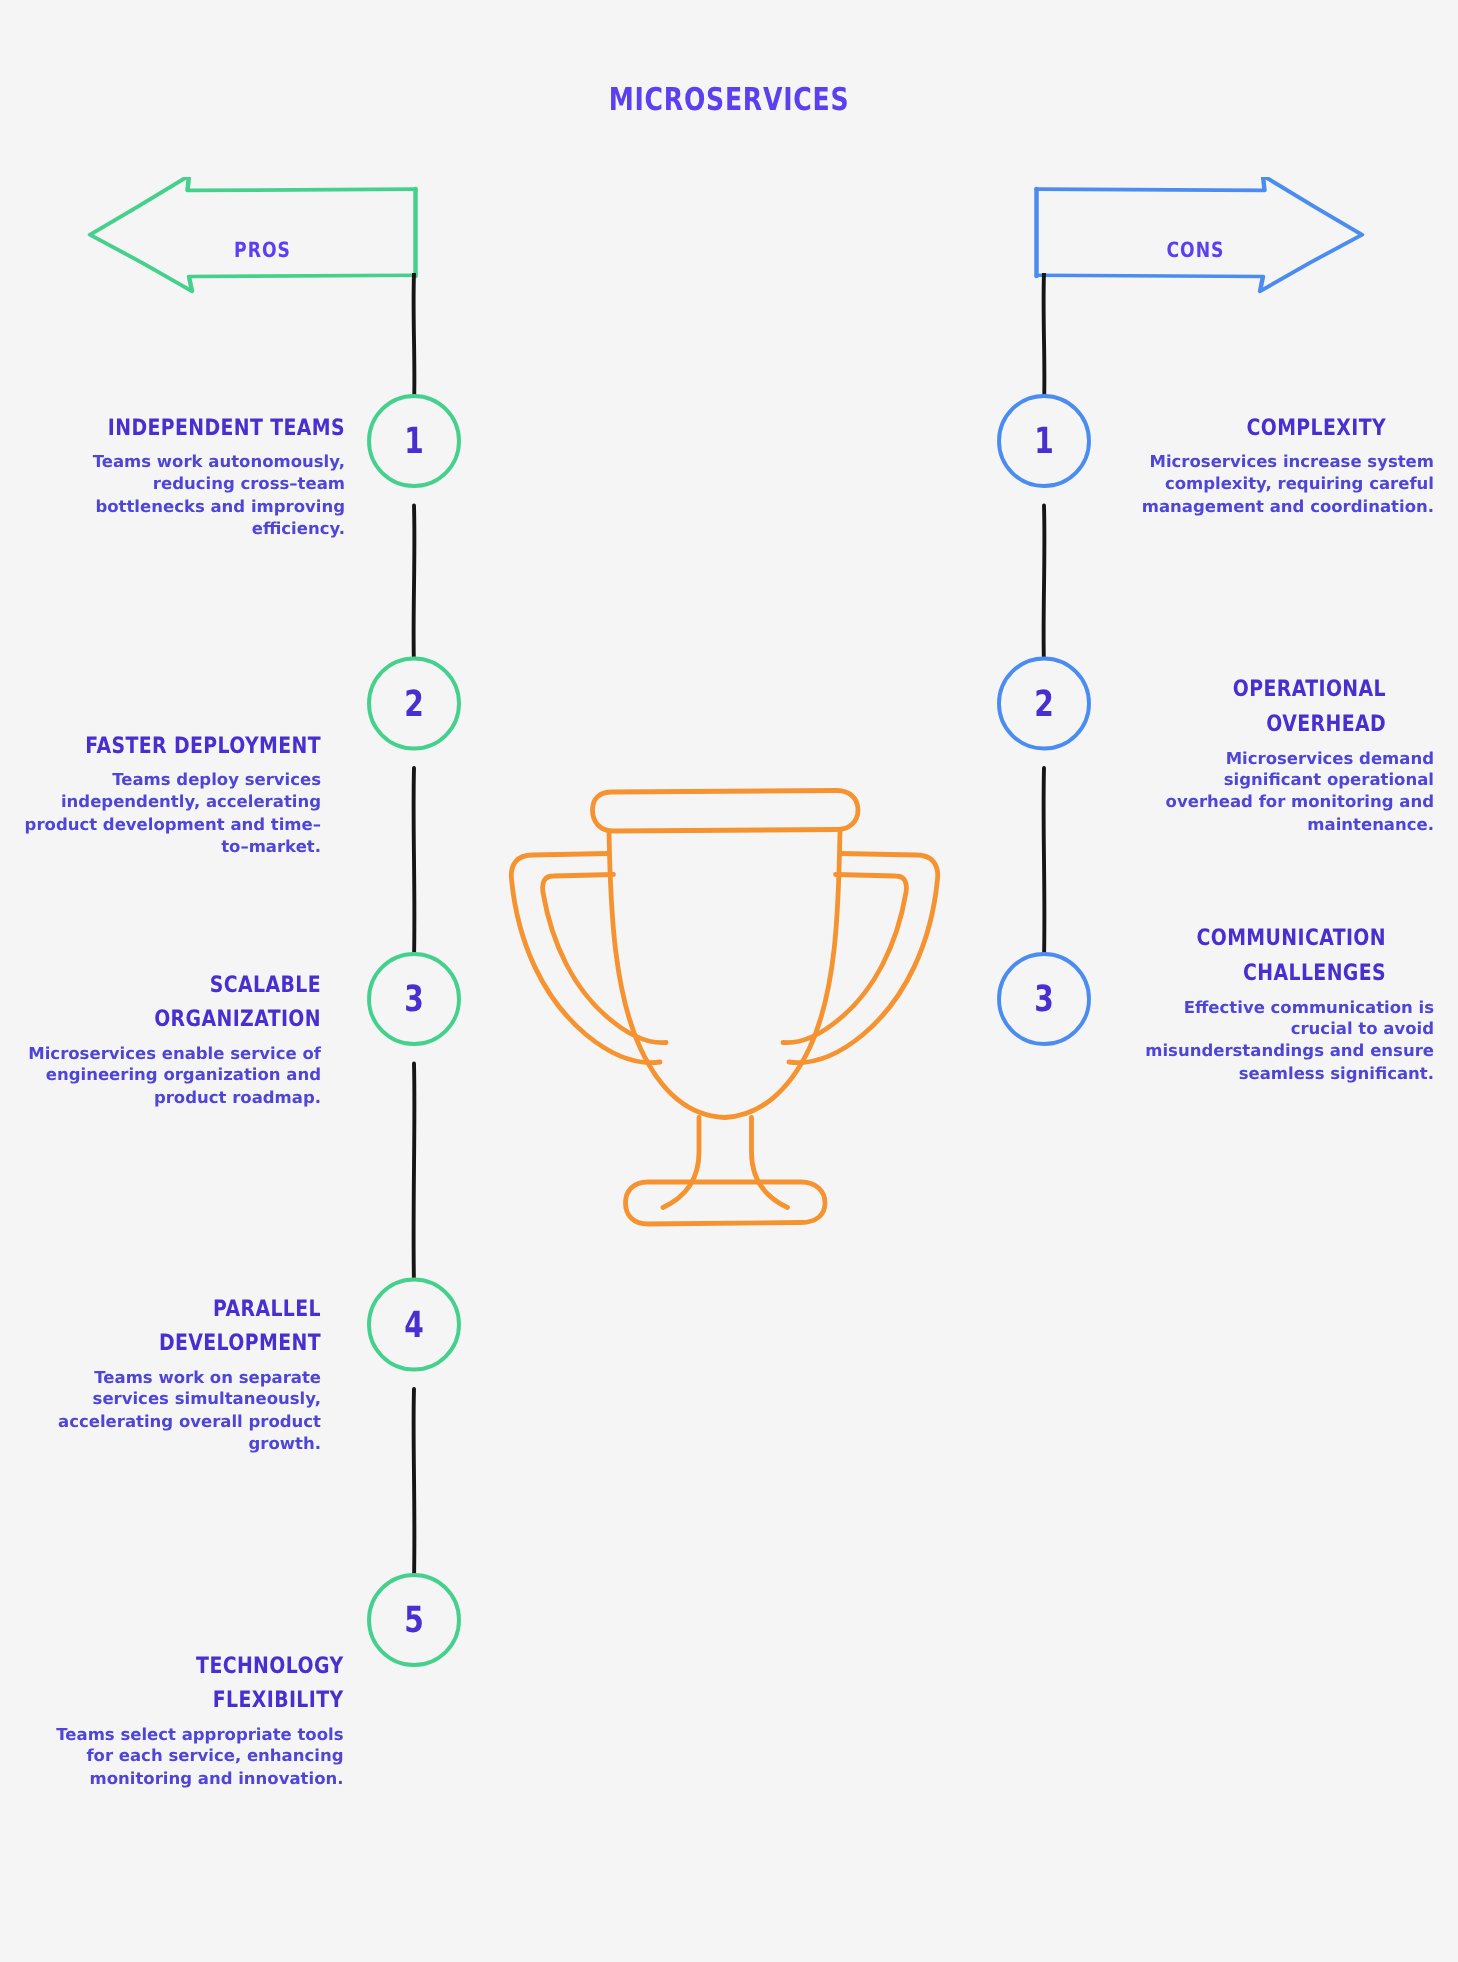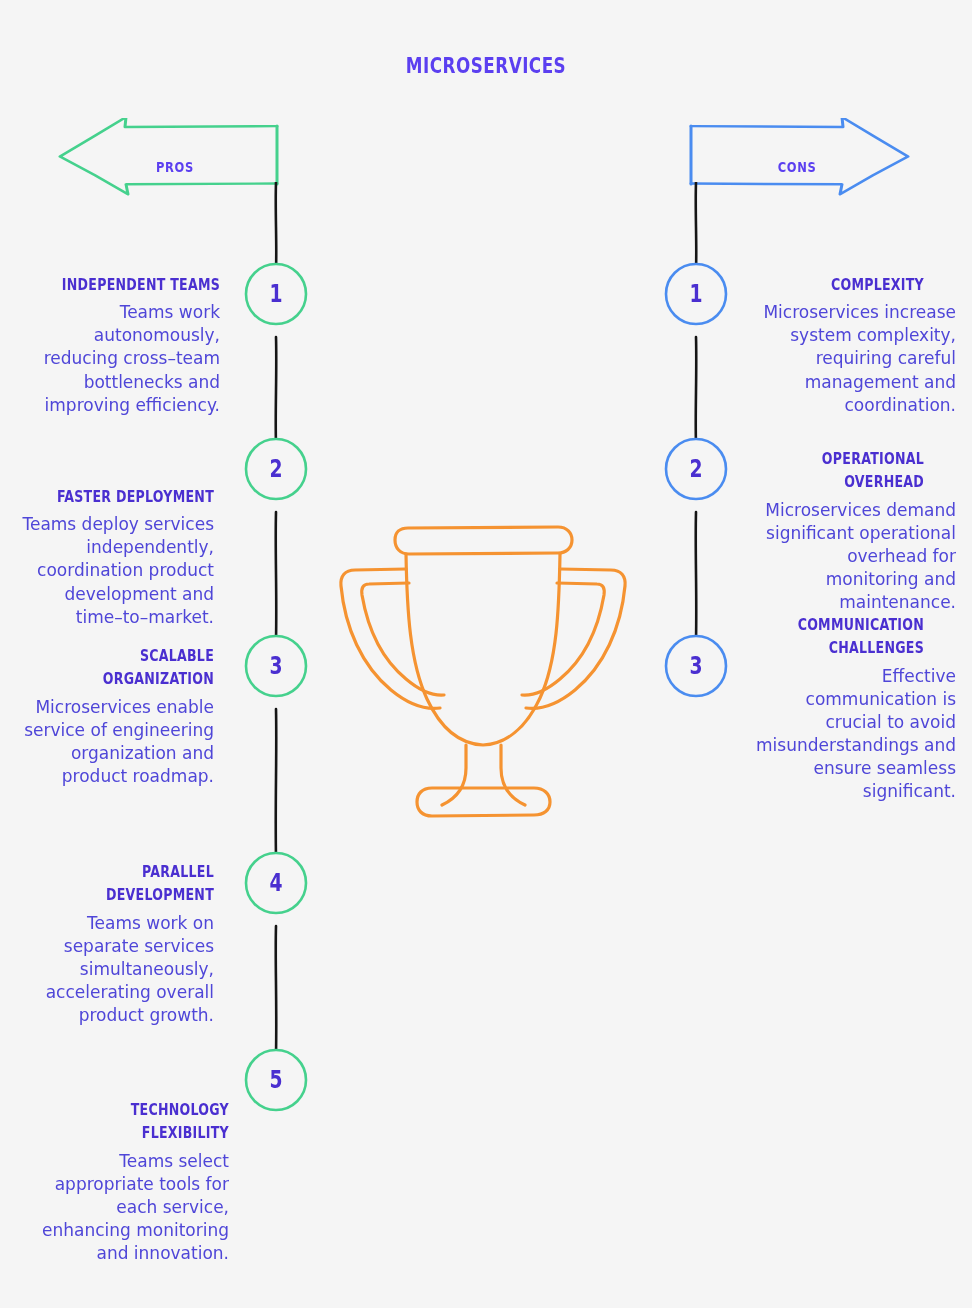--- a/index.html
+++ b/index.html
@@ -98,22 +98,22 @@
     letter-spacing: 0.3px;
     color: #4a2fd0;
     transform: scaleX(0.84);
     margin: 0 0 4px 0;
   }
   .item-text.left .item-head  { transform-origin: right center; }
   .item-text.right .item-head { transform-origin: left center; }
 
   .item-body {
     font-family: "DejaVu Sans", sans-serif;
-    font-weight: 400;
-    font-size: 17px;
+    font-weight: 700;
+    font-size: 11px;
     line-height: 1.36;
     color: #4f46d8;
     margin: 0;
   }
 
   
   #trophy {
     position: absolute;
     left: 336px;
     top: 516px;
@@ -195,27 +195,27 @@
     </svg>
     <span class="num">2</span>
   </div>
   <div class="node" style="left:663px; top:633px;">
     <svg width="66" height="66" viewBox="0 0 66 66">
       <circle cx="33" cy="33" r="30" fill="#f5f5f5" stroke="#4a8cf0" stroke-width="2.6"></circle>
     </svg>
     <span class="num">3</span>
   </div>
 
-  <div class="item-text left" style="left:20px; top:274px;">
+  <div class="item-text left" style="left:30px; top:274px;">
     <div class="item-head">INDEPENDENT TEAMS</div>
     <div class="item-body">Teams work autonomously, reducing cross–team bottlenecks and improving efficiency.</div>
   </div>
   <div class="item-text left" style="left:14px; top:448px;margin-top:38px;">
     <div class="item-head">FASTER DEPLOYMENT</div>
-    <div class="item-body">Teams deploy services independently, coordination product development and time–to–market.</div>
+    <div class="item-body">Teams deploy services independently, accelerating product development and time–to–market.</div>
   </div>
   <div class="item-text left" style="left:14px; top:645px;">
     <div class="item-head">SCALABLE ORGANIZATION</div>
     <div class="item-body">Microservices enable service of engineering organization and product roadmap.</div>
   </div>
   <div class="item-text left" style="left:14px; top:861px;">
     <div class="item-head">PARALLEL DEVELOPMENT</div>
     <div class="item-body">Teams work on separate services simultaneously, accelerating overall product growth.</div>
   </div>
   <div class="item-text left" style="left:29px; top:1059px;margin-top:40px;">

